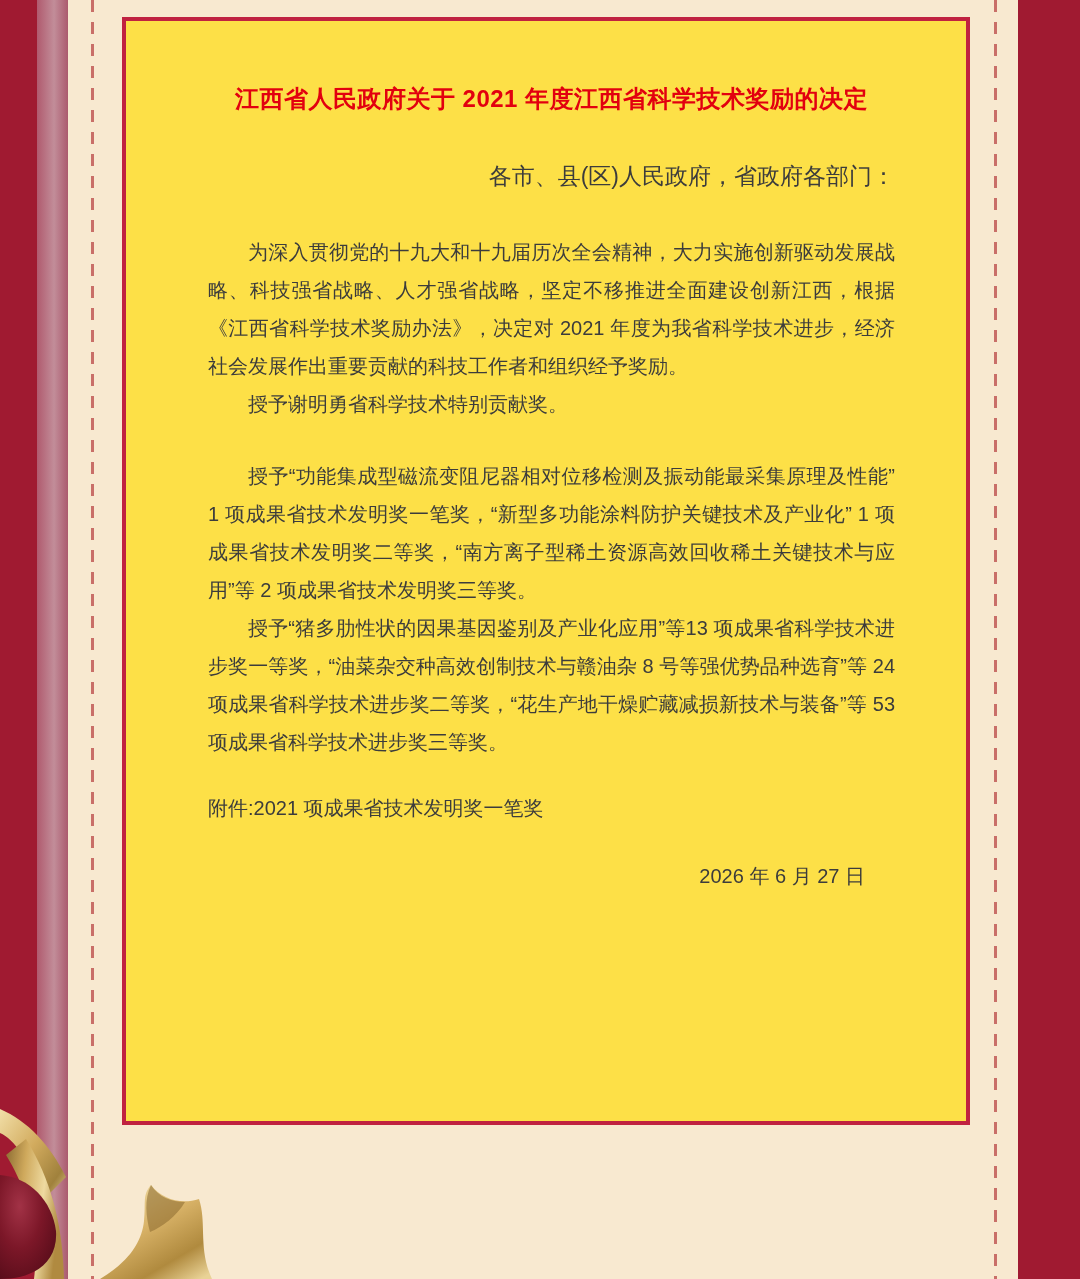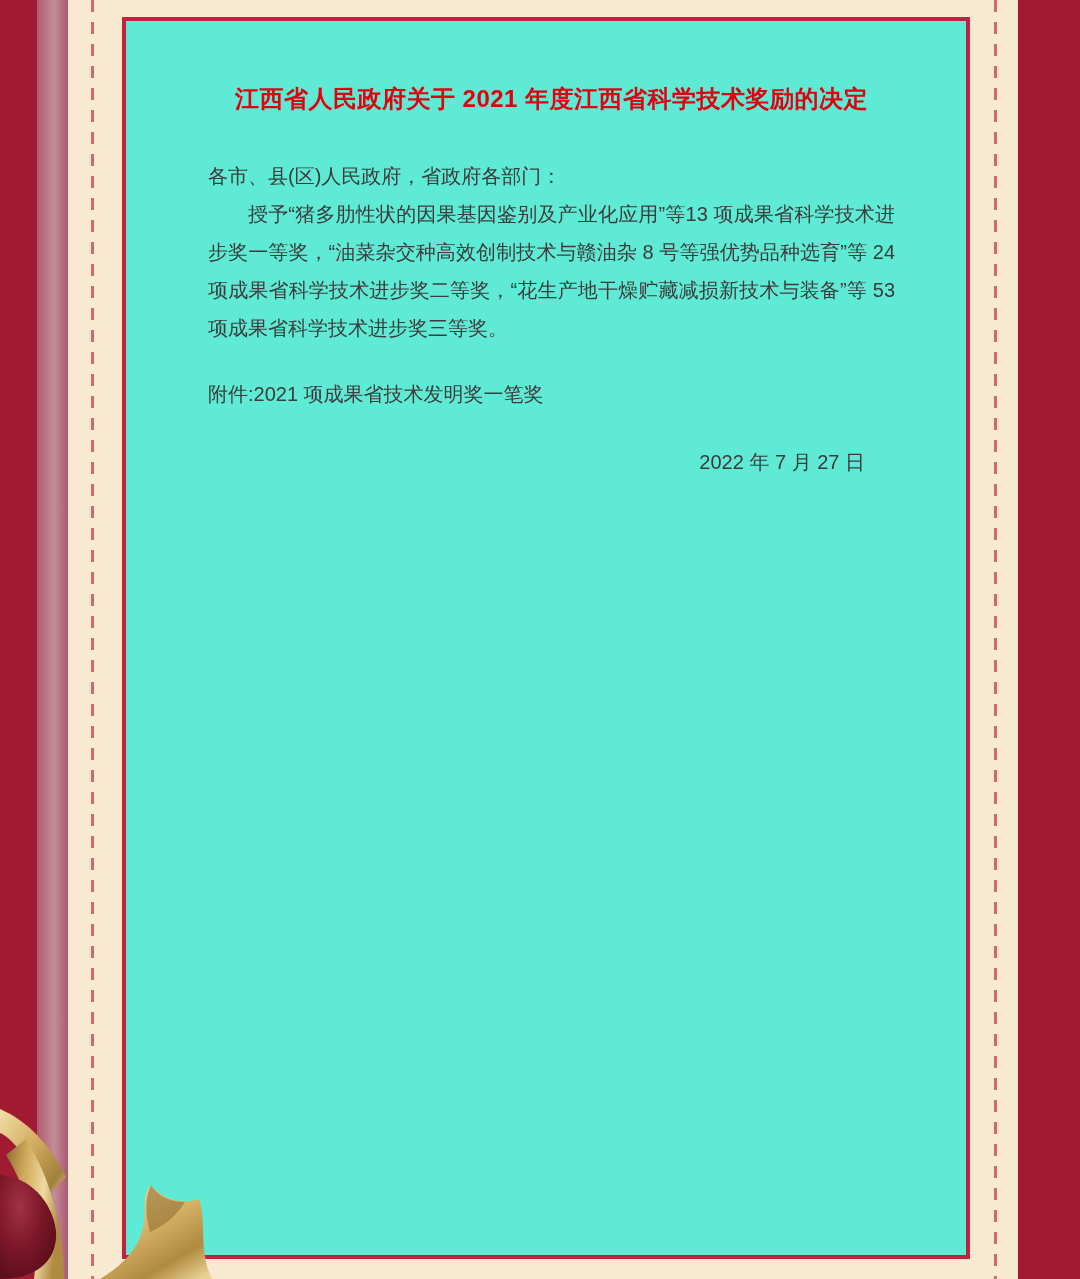--- a/index.html
+++ b/index.html
@@ -20,30 +20,30 @@
   }
   
   .dash-v {
     position:absolute; top:0; width:3px; height:100%;
     background:repeating-linear-gradient(to bottom,#c96f68 0 12px, transparent 12px 22px);
   }
   .dash-left  { left:91px; }
   .dash-right { left:994px; }
   
   .panel {
-    position:absolute; left:122px; top:17px; width:848px; height:1242px;
-    box-sizing:border-box; background:#5eead4; border:4px solid #c02240;
+    position:absolute; left:122px; top:17px; width:848px; height:1108px;
+    box-sizing:border-box; background:#fde047; border:4px solid #c02240;
     padding:62px 71px 0 82px; overflow:hidden;
   }
   .doc-title {
     margin:0; font-size:24px; line-height:32px; font-weight:bold;
     color:#e2000f; text-align:center; letter-spacing:.5px;
   }
   .salutation {
-    margin:42px 0 0 0; font-size:20px; line-height:38px; color:#3c3c3c;
+    margin:42px 0 0 0; font-size:23px; line-height:38px; color:#3c3c3c;text-align:right;
   }
   p.body {
     margin:0; font-size:20px; line-height:38px; color:#3c3c3c;
     text-align:justify; text-indent:2em;
   }
   p.body.first { margin-top:38px; }
   p.body.gap   { margin-top:34px; }
   .attachment {
     margin:28px 0 0 0; font-size:20px; line-height:38px; color:#3c3c3c;
   }
@@ -61,25 +61,28 @@
   <div class="pink-band"></div>
   <div class="cream-mat"></div>
   <div class="dash-v dash-left"></div>
   <div class="dash-v dash-right"></div>
 
   <div class="panel">
     <h1 class="doc-title">江西省人民政府关于 2021 年度江西省科学技术奖励的决定</h1>
 
     <div class="salutation">各市、县(区)人民政府，省政府各部门：</div>
 
+    <p class="body first">为深入贯彻党的十九大和十九届历次全会精神，大力实施创新驱动发展战略、科技强省战略、人才强省战略，坚定不移推进全面建设创新江西，根据《江西省科学技术奖励办法》，决定对 2021 年度为我省科学技术进步，经济社会发展作出重要贡献的科技工作者和组织经予奖励。</p>
+    <p class="body">授予谢明勇省科学技术特别贡献奖。</p>
+    <p class="body gap">授予“功能集成型磁流变阻尼器相对位移检测及振动能最采集原理及性能” 1 项成果省技术发明奖一笔奖，“新型多功能涂料防护关键技术及产业化” 1 项成果省技术发明奖二等奖，“南方离子型稀土资源高效回收稀土关键技术与应用”等 2 项成果省技术发明奖三等奖。</p>
     <p class="body">授予“猪多肋性状的因果基因鉴别及产业化应用”等13 项成果省科学技术进步奖一等奖，“油菜杂交种高效创制技术与赣油杂 8 号等强优势品种选育”等 24 项成果省科学技术进步奖二等奖，“花生产地干燥贮藏减损新技术与装备”等 53 项成果省科学技术进步奖三等奖。</p>
 
     <div class="attachment">附件:2021 项成果省技术发明奖一笔奖</div>
 
-    <div class="doc-date">2022 年 7 月 27 日</div>
+    <div class="doc-date">2026 年 6 月 27 日</div>
   </div>
 
   <svg class="ribbon" width="230" height="190" viewBox="0 0 230 190" aria-hidden="true">
     <defs>
       <linearGradient id="goldA" x1="0" y1="0" x2="1" y2="1">
         <stop offset="0" stop-color="#f2dfa8"></stop>
         <stop offset="0.45" stop-color="#d2ab5e"></stop>
         <stop offset="0.8" stop-color="#a0813c"></stop>
         <stop offset="1" stop-color="#e6cf98"></stop>
       </linearGradient>

